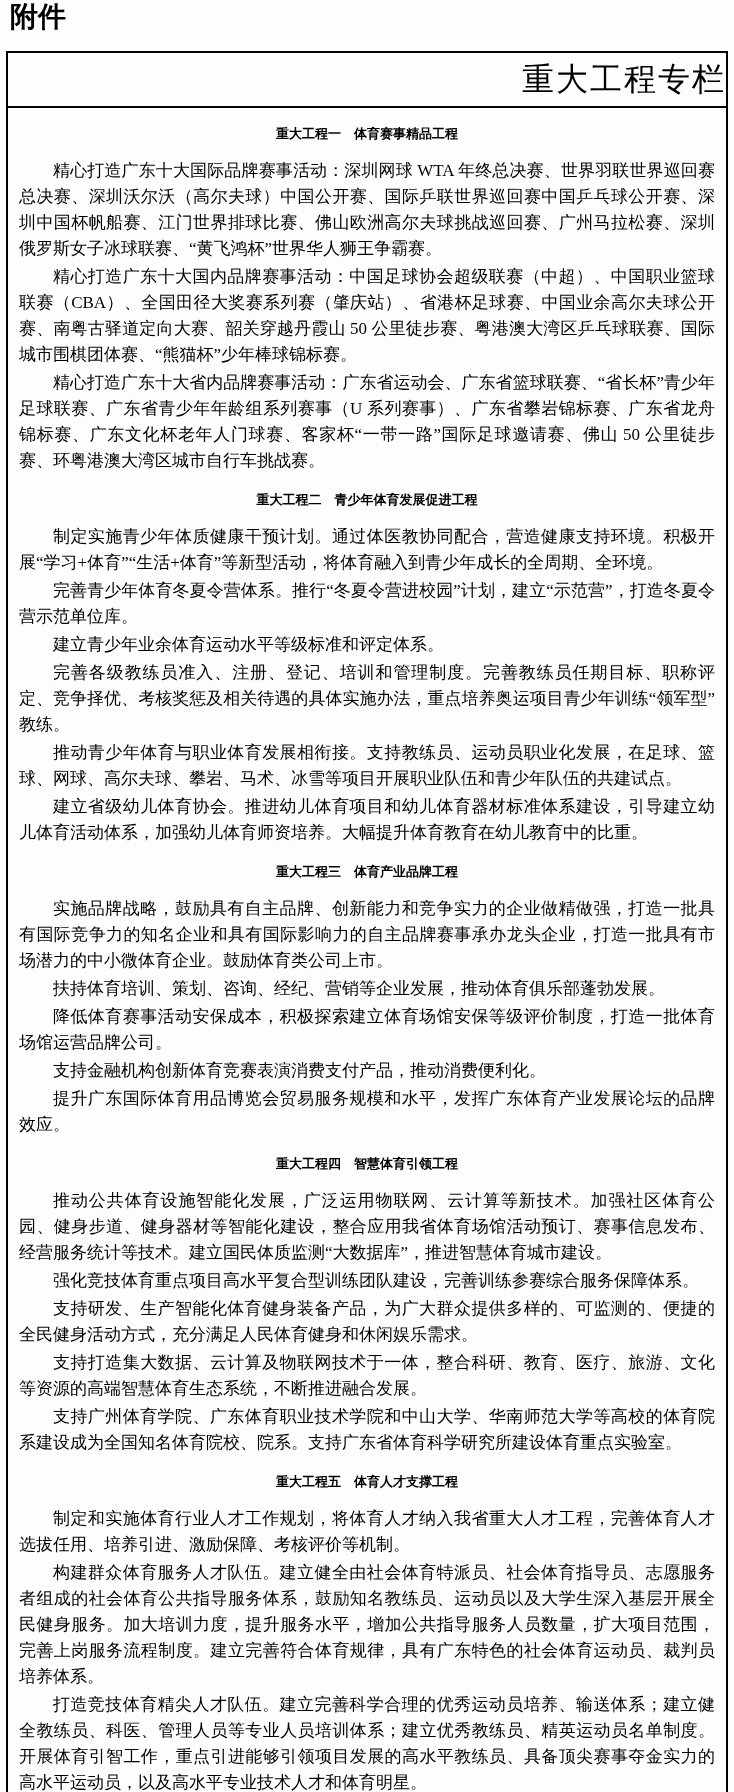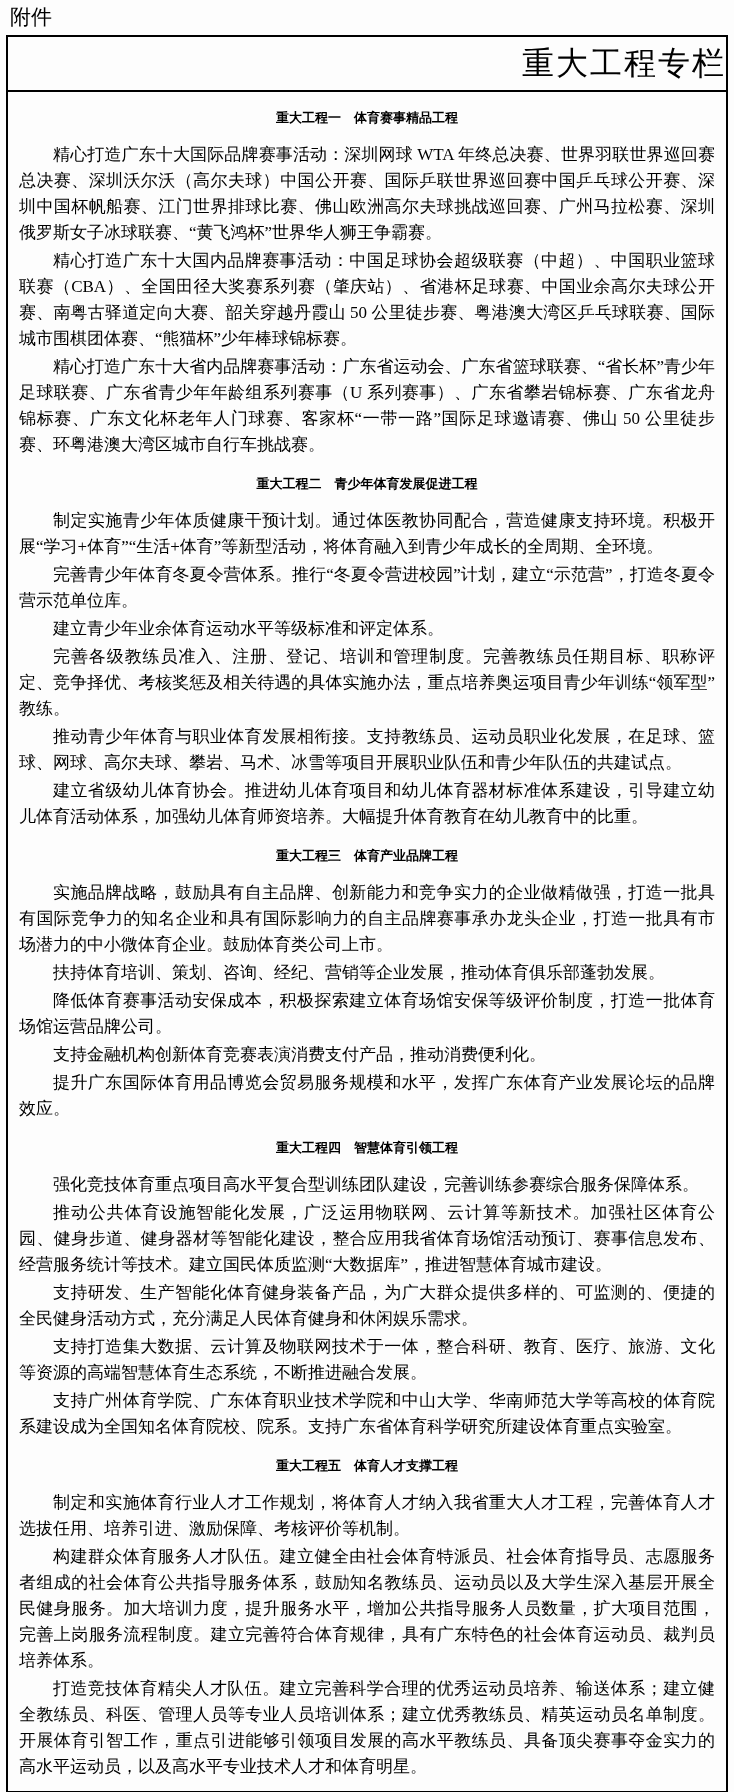--- a/index.html
+++ b/index.html
@@ -10,24 +10,24 @@
     color: #000;
     font-family: "Liberation Serif", "DejaVu Serif", serif;
   }
   .page {
     width: 734px;
     min-height: 1792px;
     padding: 3px 6px 5px 6px;
   }
   .attachment {
     font-family: "Liberation Serif", "DejaVu Serif", serif;
-    font-weight: normal;
-    font-size: 21px;
+    font-weight: bold;
+    font-size: 28px;
     line-height: 28px;
-    margin: 0 0 4px 4px;
+    margin: 0 0 20px 4px;
   }
   .box {
     border: 2px solid #000;
     background: #fdfdfd;
   }
   .box-title {
     font-family: "Liberation Sans", "DejaVu Sans", sans-serif;
     font-weight: normal;
     font-size: 32px;
     line-height: 34px;
@@ -90,22 +90,22 @@
         <h2 class="section-heading">重大工程三　体育产业品牌工程</h2>
         <p class="para">实施品牌战略，鼓励具有自主品牌、创新能力和竞争实力的企业做精做强，打造一批具有国际竞争力的知名企业和具有国际影响力的自主品牌赛事承办龙头企业，打造一批具有市场潜力的中小微体育企业。鼓励体育类公司上市。</p>
         <p class="para">扶持体育培训、策划、咨询、经纪、营销等企业发展，推动体育俱乐部蓬勃发展。</p>
         <p class="para">降低体育赛事活动安保成本，积极探索建立体育场馆安保等级评价制度，打造一批体育场馆运营品牌公司。</p>
         <p class="para">支持金融机构创新体育竞赛表演消费支付产品，推动消费便利化。</p>
         <p class="para">提升广东国际体育用品博览会贸易服务规模和水平，发挥广东体育产业发展论坛的品牌效应。</p>
       </div>
 
       <div class="section">
         <h2 class="section-heading">重大工程四　智慧体育引领工程</h2>
+        <p class="para">推动公共体育设施智能化发展，广泛运用物联网、云计算等新技术。加强社区体育公园、健身步道、健身器材等智能化建设，整合应用我省体育场馆活动预订、赛事信息发布、经营服务统计等技术。建立国民体质监测“大数据库”，推进智慧体育城市建设。</p>
         <p class="para">强化竞技体育重点项目高水平复合型训练团队建设，完善训练参赛综合服务保障体系。</p>
-        <p class="para">推动公共体育设施智能化发展，广泛运用物联网、云计算等新技术。加强社区体育公园、健身步道、健身器材等智能化建设，整合应用我省体育场馆活动预订、赛事信息发布、经营服务统计等技术。建立国民体质监测“大数据库”，推进智慧体育城市建设。</p>
         <p class="para">支持研发、生产智能化体育健身装备产品，为广大群众提供多样的、可监测的、便捷的全民健身活动方式，充分满足人民体育健身和休闲娱乐需求。</p>
         <p class="para">支持打造集大数据、云计算及物联网技术于一体，整合科研、教育、医疗、旅游、文化等资源的高端智慧体育生态系统，不断推进融合发展。</p>
         <p class="para">支持广州体育学院、广东体育职业技术学院和中山大学、华南师范大学等高校的体育院系建设成为全国知名体育院校、院系。支持广东省体育科学研究所建设体育重点实验室。</p>
       </div>
 
       <div class="section">
         <h2 class="section-heading">重大工程五　体育人才支撑工程</h2>
         <p class="para">制定和实施体育行业人才工作规划，将体育人才纳入我省重大人才工程，完善体育人才选拔任用、培养引进、激励保障、考核评价等机制。</p>
         <p class="para">构建群众体育服务人才队伍。建立健全由社会体育特派员、社会体育指导员、志愿服务者组成的社会体育公共指导服务体系，鼓励知名教练员、运动员以及大学生深入基层开展全民健身服务。加大培训力度，提升服务水平，增加公共指导服务人员数量，扩大项目范围，完善上岗服务流程制度。建立完善符合体育规律，具有广东特色的社会体育运动员、裁判员培养体系。</p>
         <p class="para">打造竞技体育精尖人才队伍。建立完善科学合理的优秀运动员培养、输送体系；建立健全教练员、科医、管理人员等专业人员培训体系；建立优秀教练员、精英运动员名单制度。开展体育引智工作，重点引进能够引领项目发展的高水平教练员、具备顶尖赛事夺金实力的高水平运动员，以及高水平专业技术人才和体育明星。</p>

